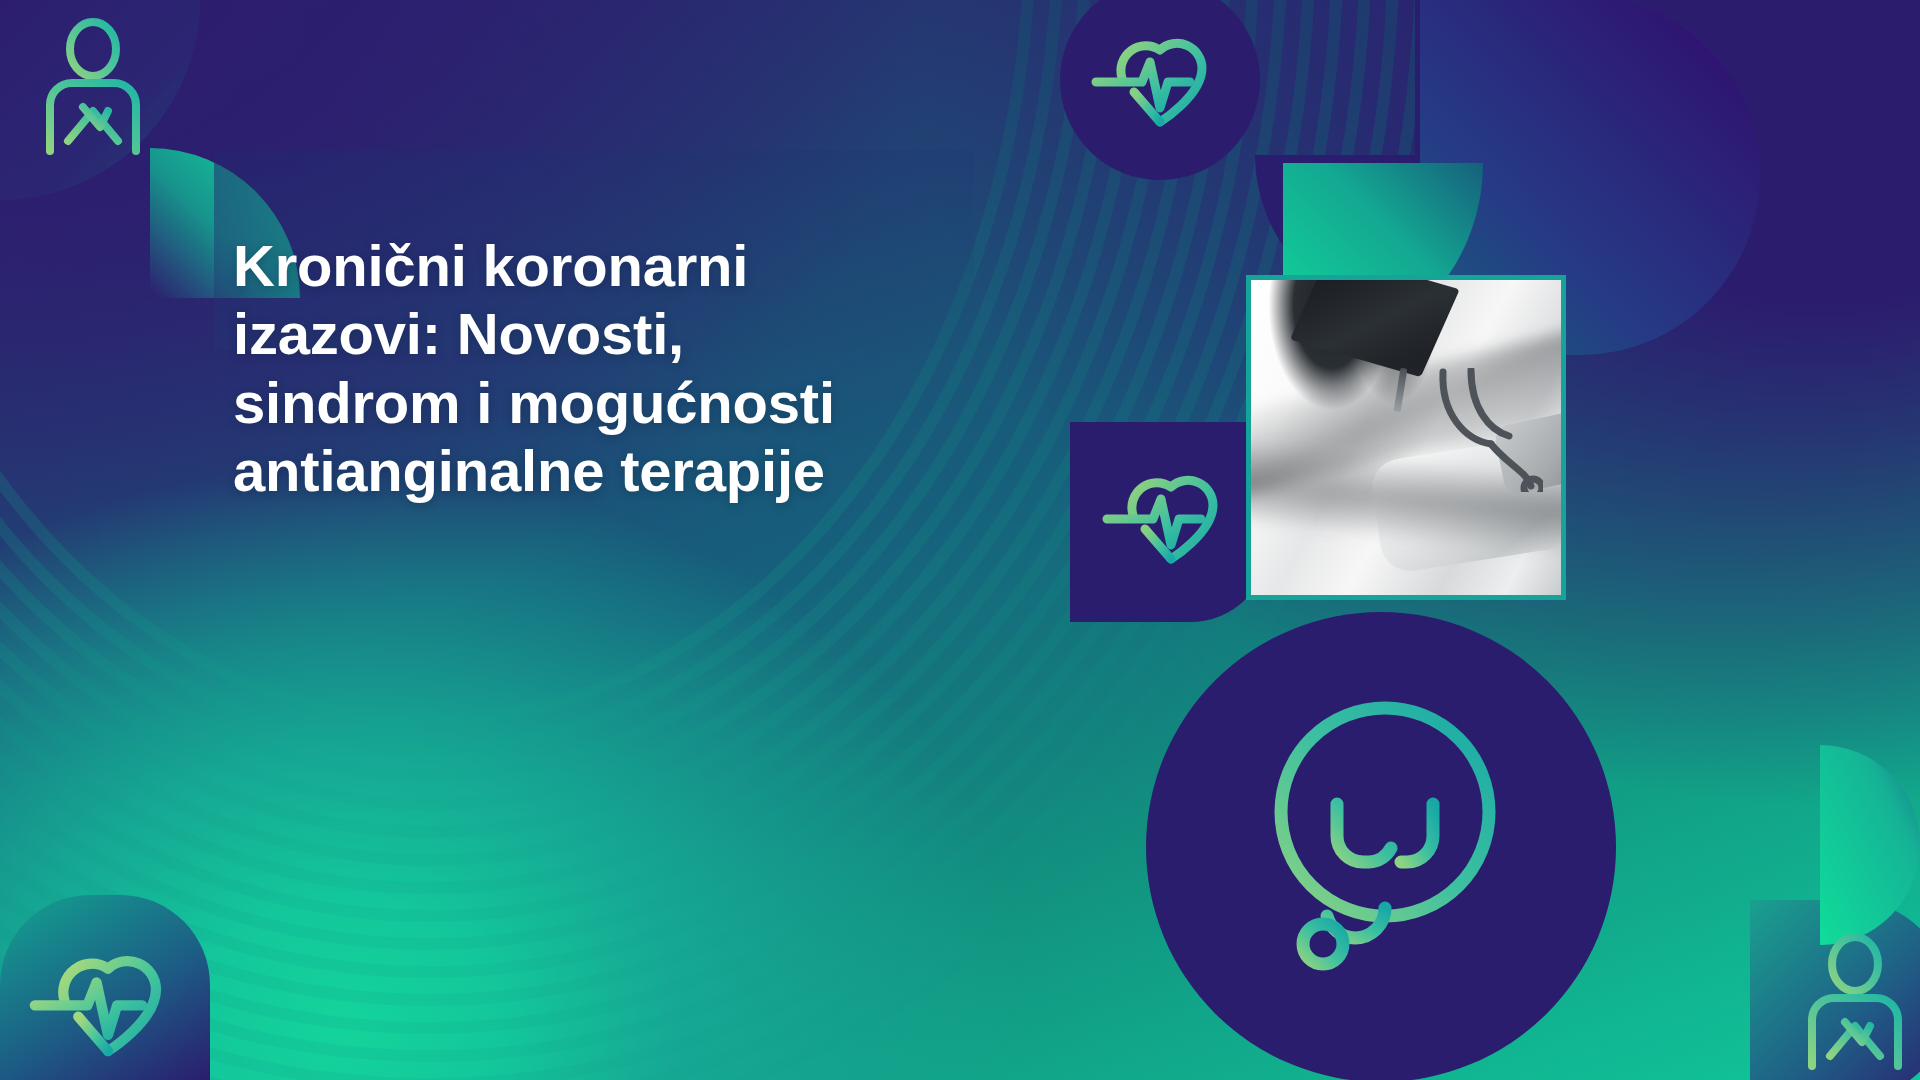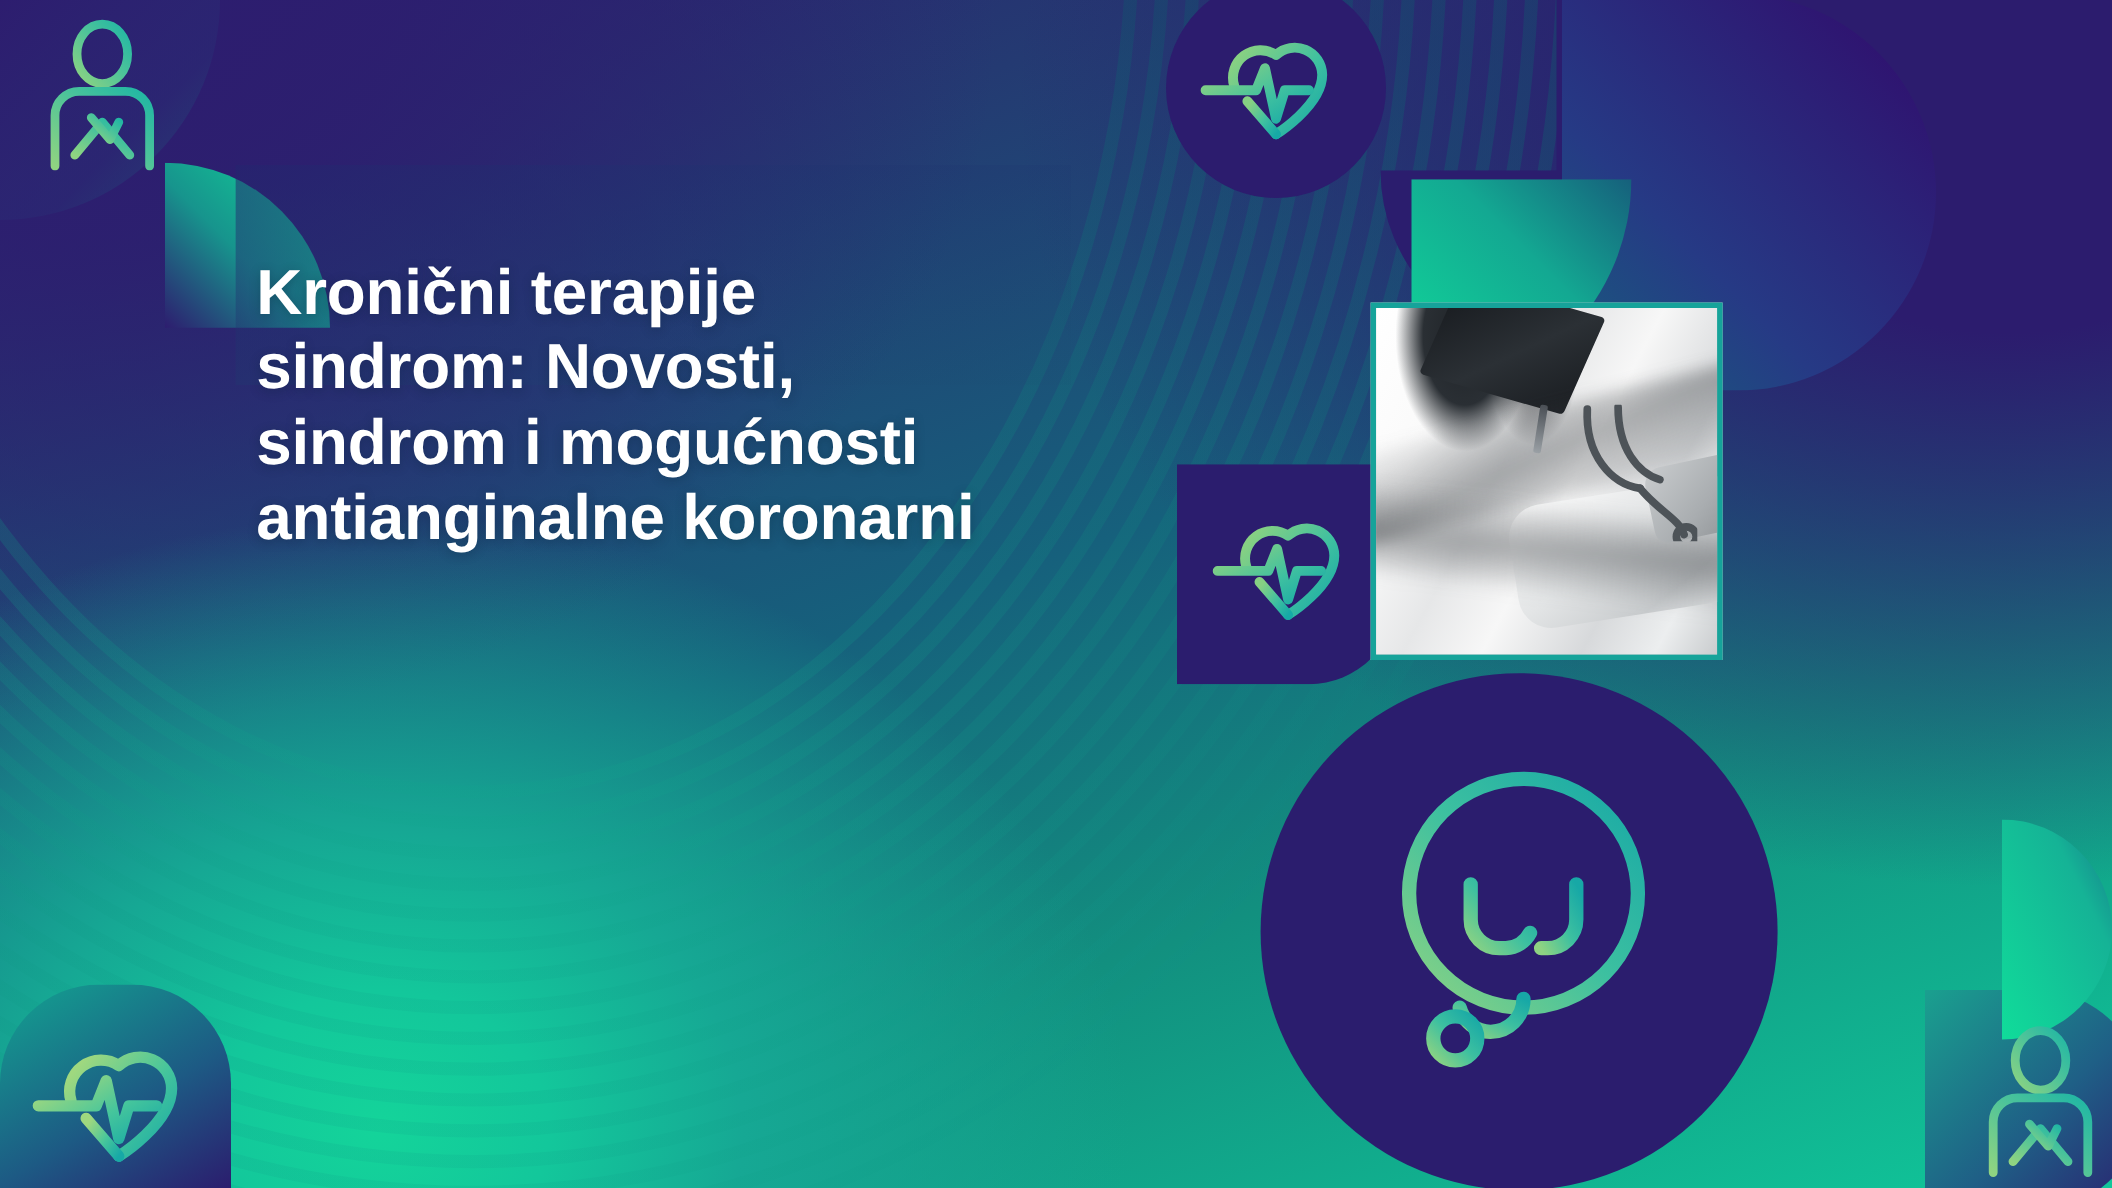--- a/index.html
+++ b/index.html
@@ -369,20 +369,20 @@
           <stop offset="100%" stop-color="#16768a"></stop>
         </linearGradient>
       </defs>
       <path d="M100 0 A100 100 0 0 1 100 200 Z" fill="url(#gqd2)"></path>
       <path d="M0 150 H100 V0 A150 150 0 0 0 0 150 Z" fill="url(#gqd2)" opacity="0"></path>
     </svg>
   </div>
 
   <div class="title-wrap">
     <h1 class="title">
-      <span class="ln">Kronični terapije</span>
-      <span class="ln">sindrom: Novosti,</span>
+      <span class="ln">Kronični koronarni</span>
+      <span class="ln">izazovi: Novosti,</span>
       <span class="ln">sindrom i mogućnosti</span>
-      <span class="ln">antianginalne koronarni</span>
+      <span class="ln">antianginalne terapije</span>
     </h1>
   </div>
 
 </div>
 
 </body></html>

